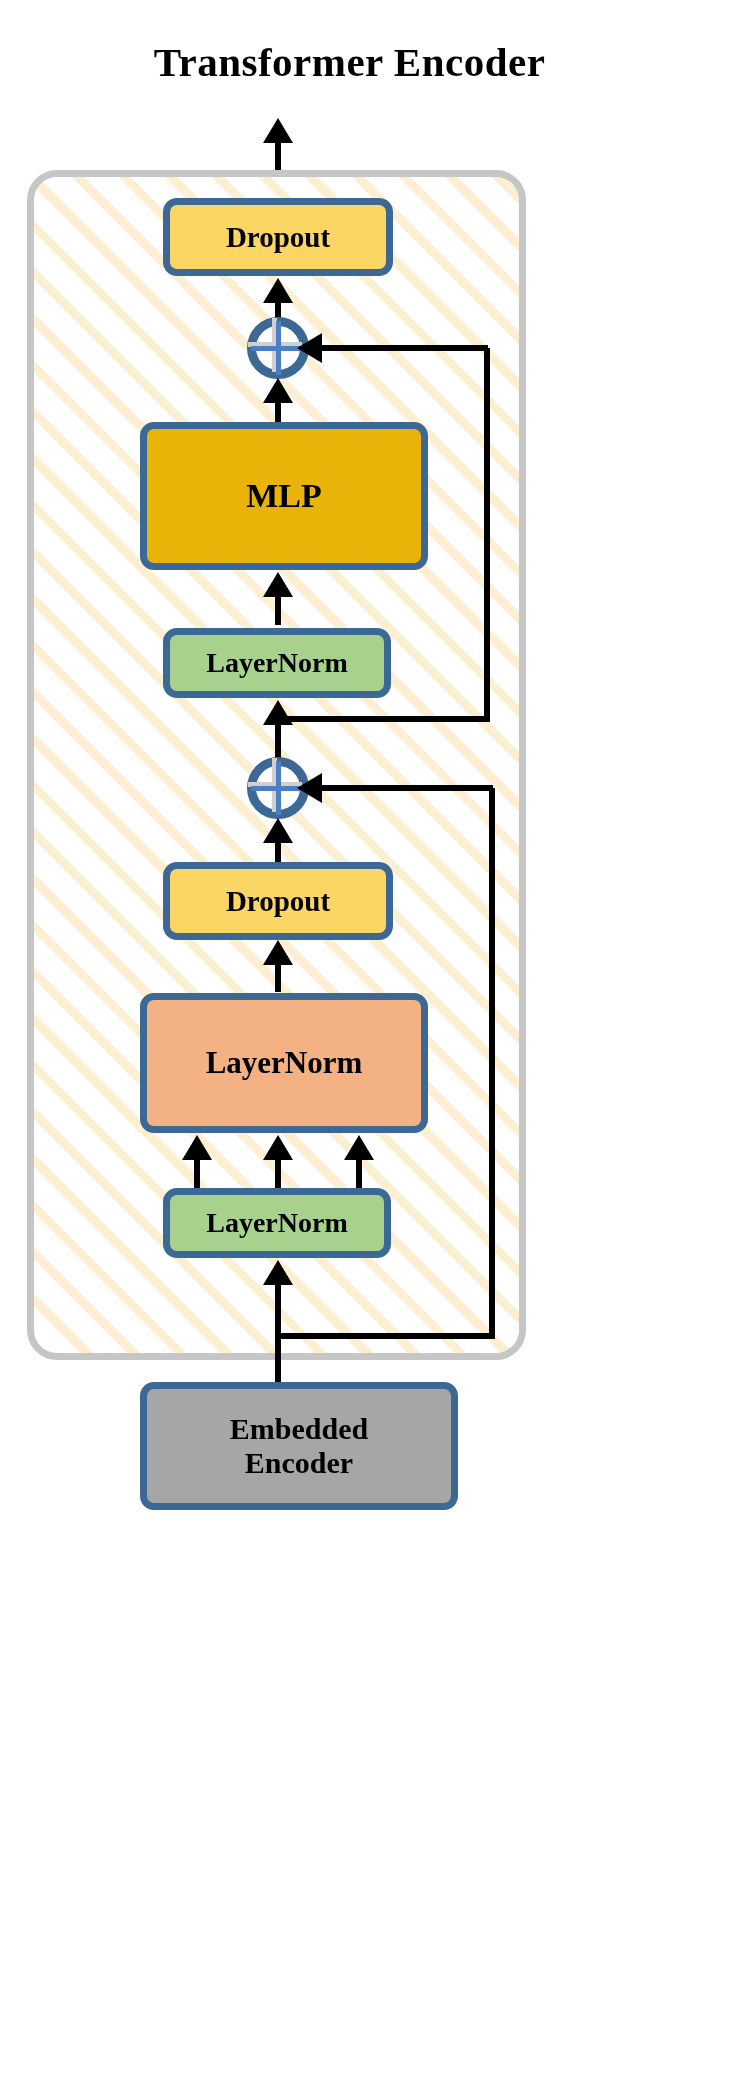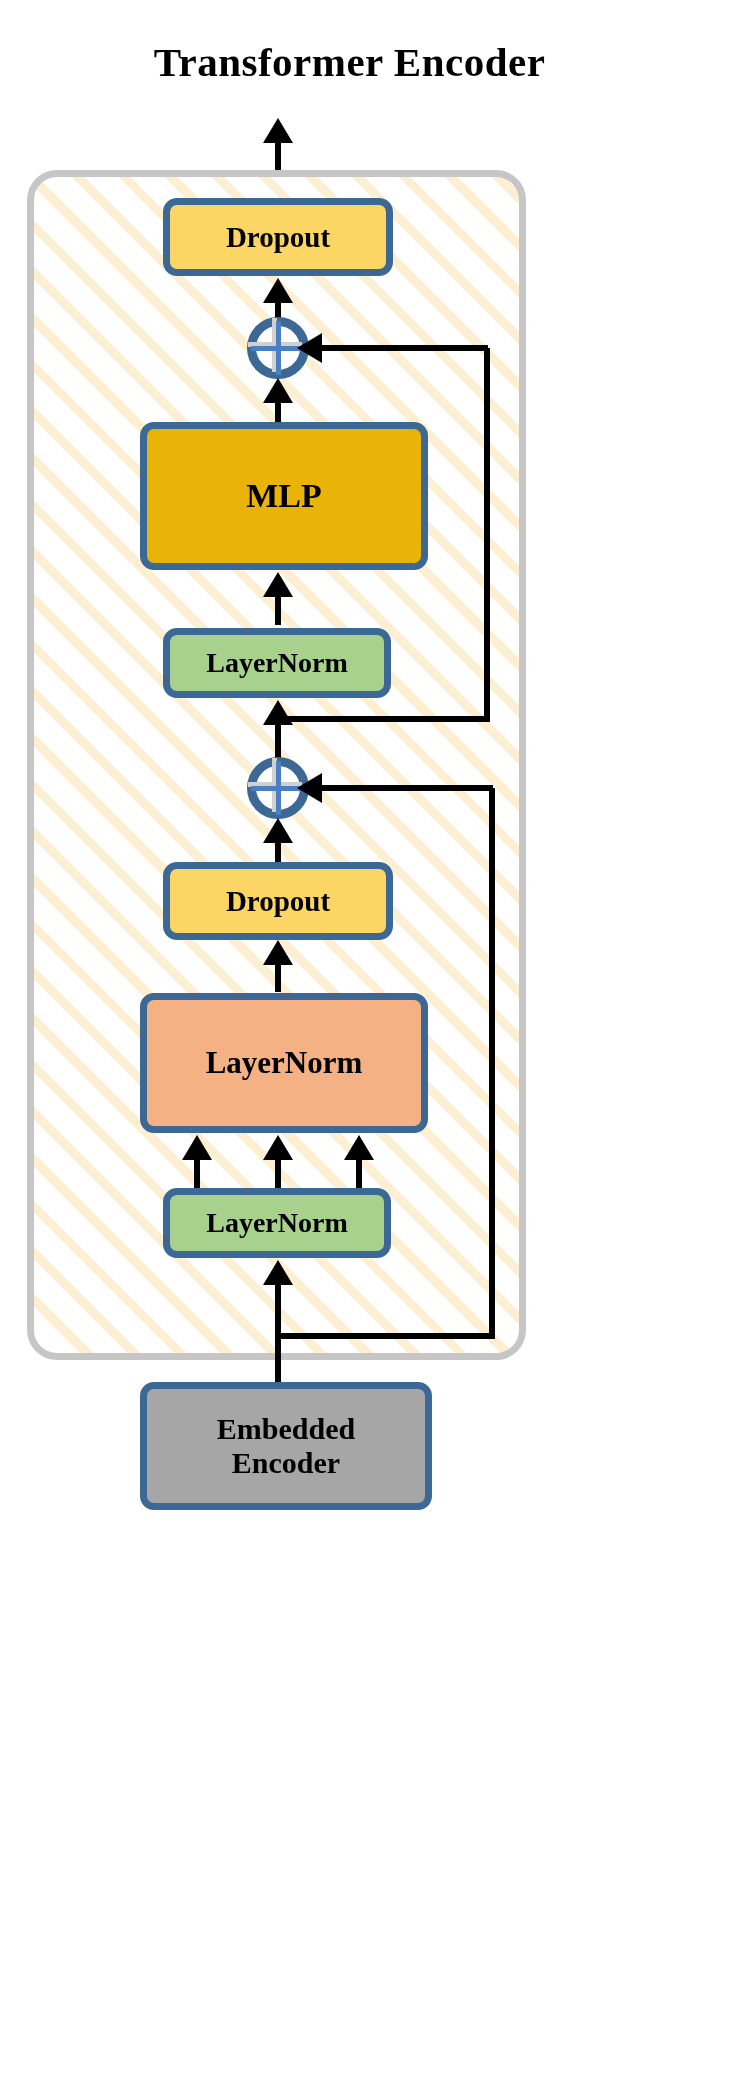--- a/index.html
+++ b/index.html
@@ -228,18 +228,18 @@
   <div class="vline" style="left:356px; top:1158px; height:30px;"></div>
   <div class="arrow-up" style="left:344px; top:1135px;"></div>
 
   <div class="node layernorm" style="left:163px; top:1188px; width:228px; height:70px; font-size:28px;">
     <span>LayerNorm</span>
   </div>
 
   <div class="vline" style="left:275px; top:1283px; height:100px;"></div>
   <div class="arrow-up" style="left:263px; top:1260px;"></div>
 
-  <div class="node embedded" style="left:140px; top:1382px; width:292px; height:128px; font-size:30px; flex-direction:column;">
+  <div class="node embedded" style="left:140px; top:1382px; width:318px; height:128px; font-size:30px; flex-direction:column;">
     <span>Embedded</span>
     <span>Encoder</span>
   </div>
 
 </div>
 
 </body></html>

